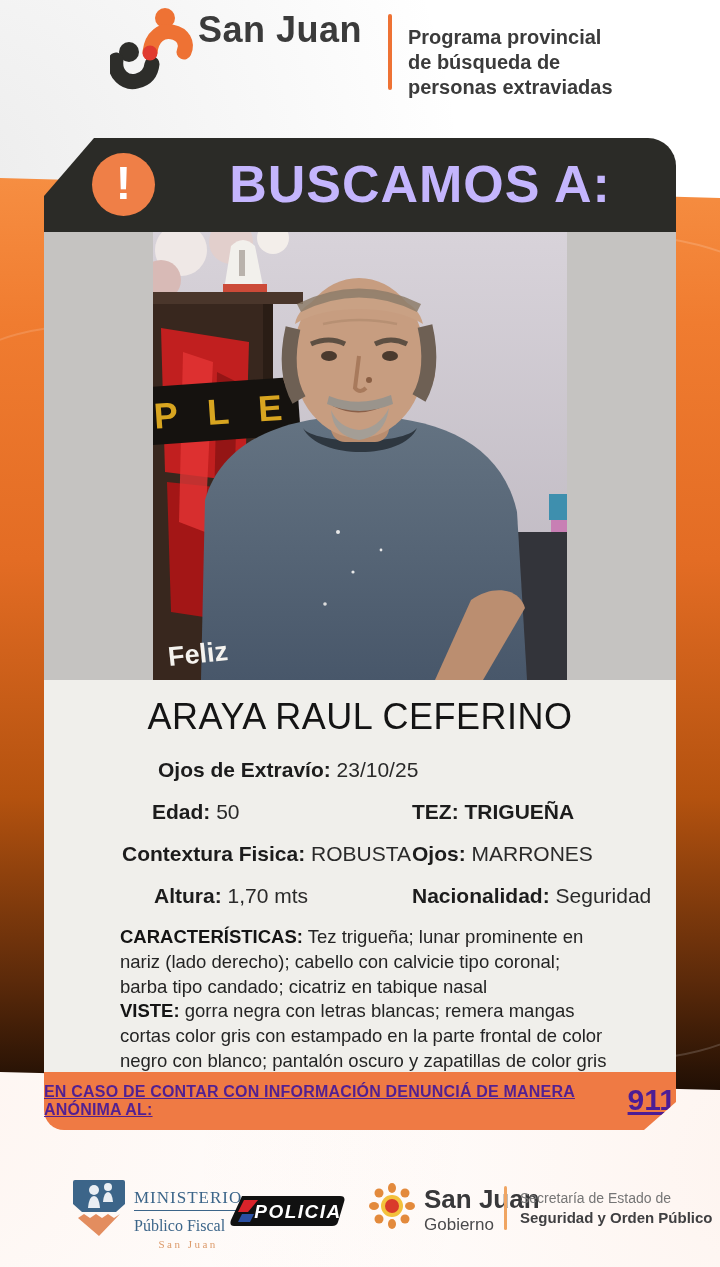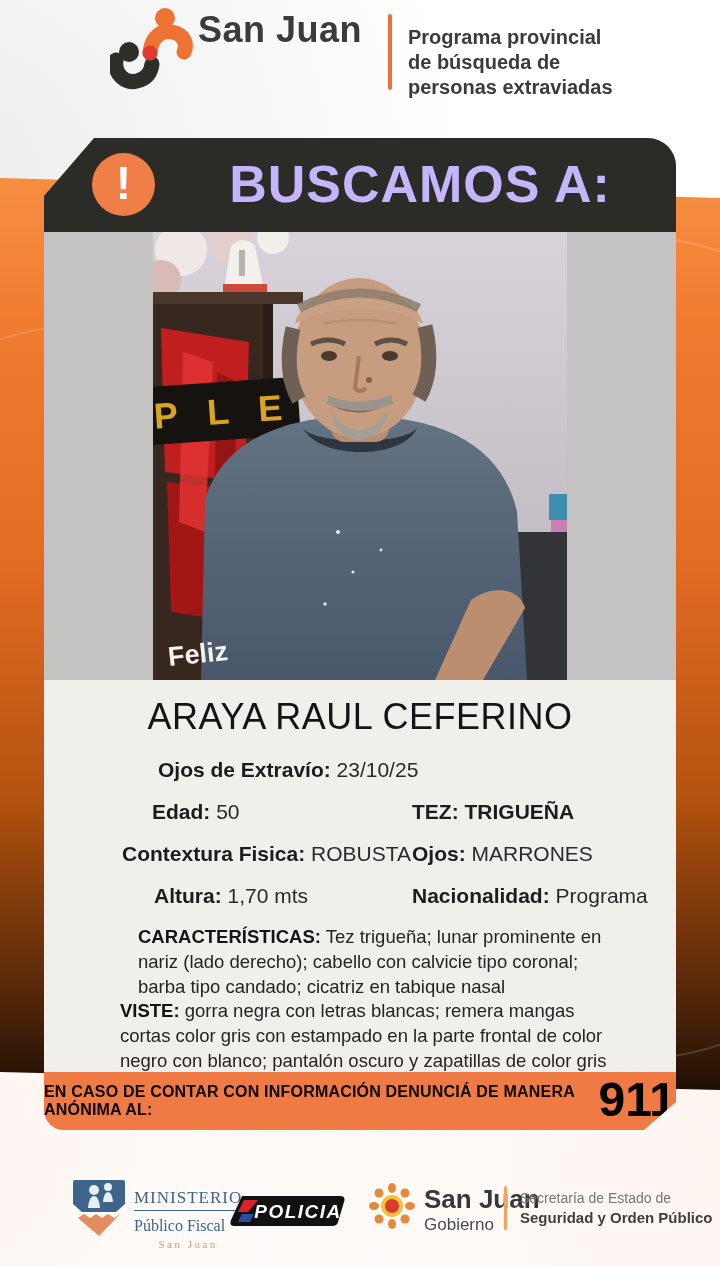--- a/index.html
+++ b/index.html
@@ -60,32 +60,32 @@
   .field { position:absolute; font-size:21px; white-space:nowrap; }
   .field b { font-weight:bold; color:#1c1c1c; }
   .f-fecha { left:114px; top:78px; }
   .f-edad  { left:108px; top:120px; }
   .f-tez   { left:368px; top:120px; }
   .f-cont  { left:78px;  top:162px; }
   .f-ojos  { left:368px; top:162px; }
   .f-alt   { left:110px; top:204px; }
   .f-nac   { left:368px; top:204px; }
   .para { position:absolute; left:76px; right:66px; font-size:18.5px; line-height:25px; color:#242424; }
-  .p-carac { top:244px;margin-left:18px; }
+  .p-carac { top:244px; }
   .p-viste { top:318px; }
   .para b { font-weight:bold; color:#141414; }
   
   .banner {
     height:58px; background:#ef7a44;
     border-bottom-left-radius:20px;
     clip-path:polygon(0 0,100% 0,100% calc(100% - 28px),calc(100% - 32px) 100%,0 100%);
-    display:flex; align-items:center; justify-content:center; gap:10px; color:#000000;
+    display:flex; align-items:center; justify-content:center; gap:10px; color:#4c1d95;text-decoration:underline;
   }
   .banner-text { font-size:16px; font-weight:bold; letter-spacing:0.2px; opacity:0.96; }
-  .banner-number { font-size:48px; font-weight:800; line-height:1; padding-bottom:2px; }
+  .banner-number { font-size:30px; font-weight:800; line-height:1; padding-bottom:2px; }
   
   .mpf-logo { position:absolute; left:72px; top:1178px; }
   .mpf-text { position:absolute; left:134px; top:1188px; font-family:"Liberation Serif", serif; color:#3c6589; }
   .mpf-l1 { font-size:17px; letter-spacing:1px; border-bottom:1px solid #3c6589; padding-bottom:2px; }
   .mpf-l2 { font-size:16px; margin-top:6px; }
   .mpf-l3 { font-size:11px; color:#dc9a6a; letter-spacing:2.5px; margin-top:3px; text-align:center; }
   .policia-logo { position:absolute; left:228px; top:1192px; }
   .gob-logo { position:absolute; left:368px; top:1182px; }
   .gob-text { position:absolute; left:424px; top:1186px; }
   .gob-name { font-size:26px; font-weight:bold; color:#38383a; line-height:1; }
@@ -234,21 +234,21 @@
         <b>Ojos:</b>
         <span>MARRONES</span>
       </div>
 
       <div class="field f-alt">
         <b>Altura:</b>
         <span>1,70 mts</span>
       </div>
       <div class="field f-nac">
         <b>Nacionalidad:</b>
-        <span>Programa</span>
+        <span>Seguridad</span>
       </div>
 
       <div class="para p-carac">
         <b>CARACTERÍSTICAS:</b>
         <span>Tez trigueña; lunar prominente en nariz (lado derecho); cabello con calvicie tipo coronal; barba tipo candado; cicatriz en tabique nasal</span>
       </div>
       <div class="para p-viste">
         <b>VISTE:</b>
         <span>gorra negra con letras blancas; remera mangas cortas color gris con estampado en la parte frontal de color negro con blanco; pantalón oscuro y zapatillas de color gris con detalles negros</span>
       </div>

